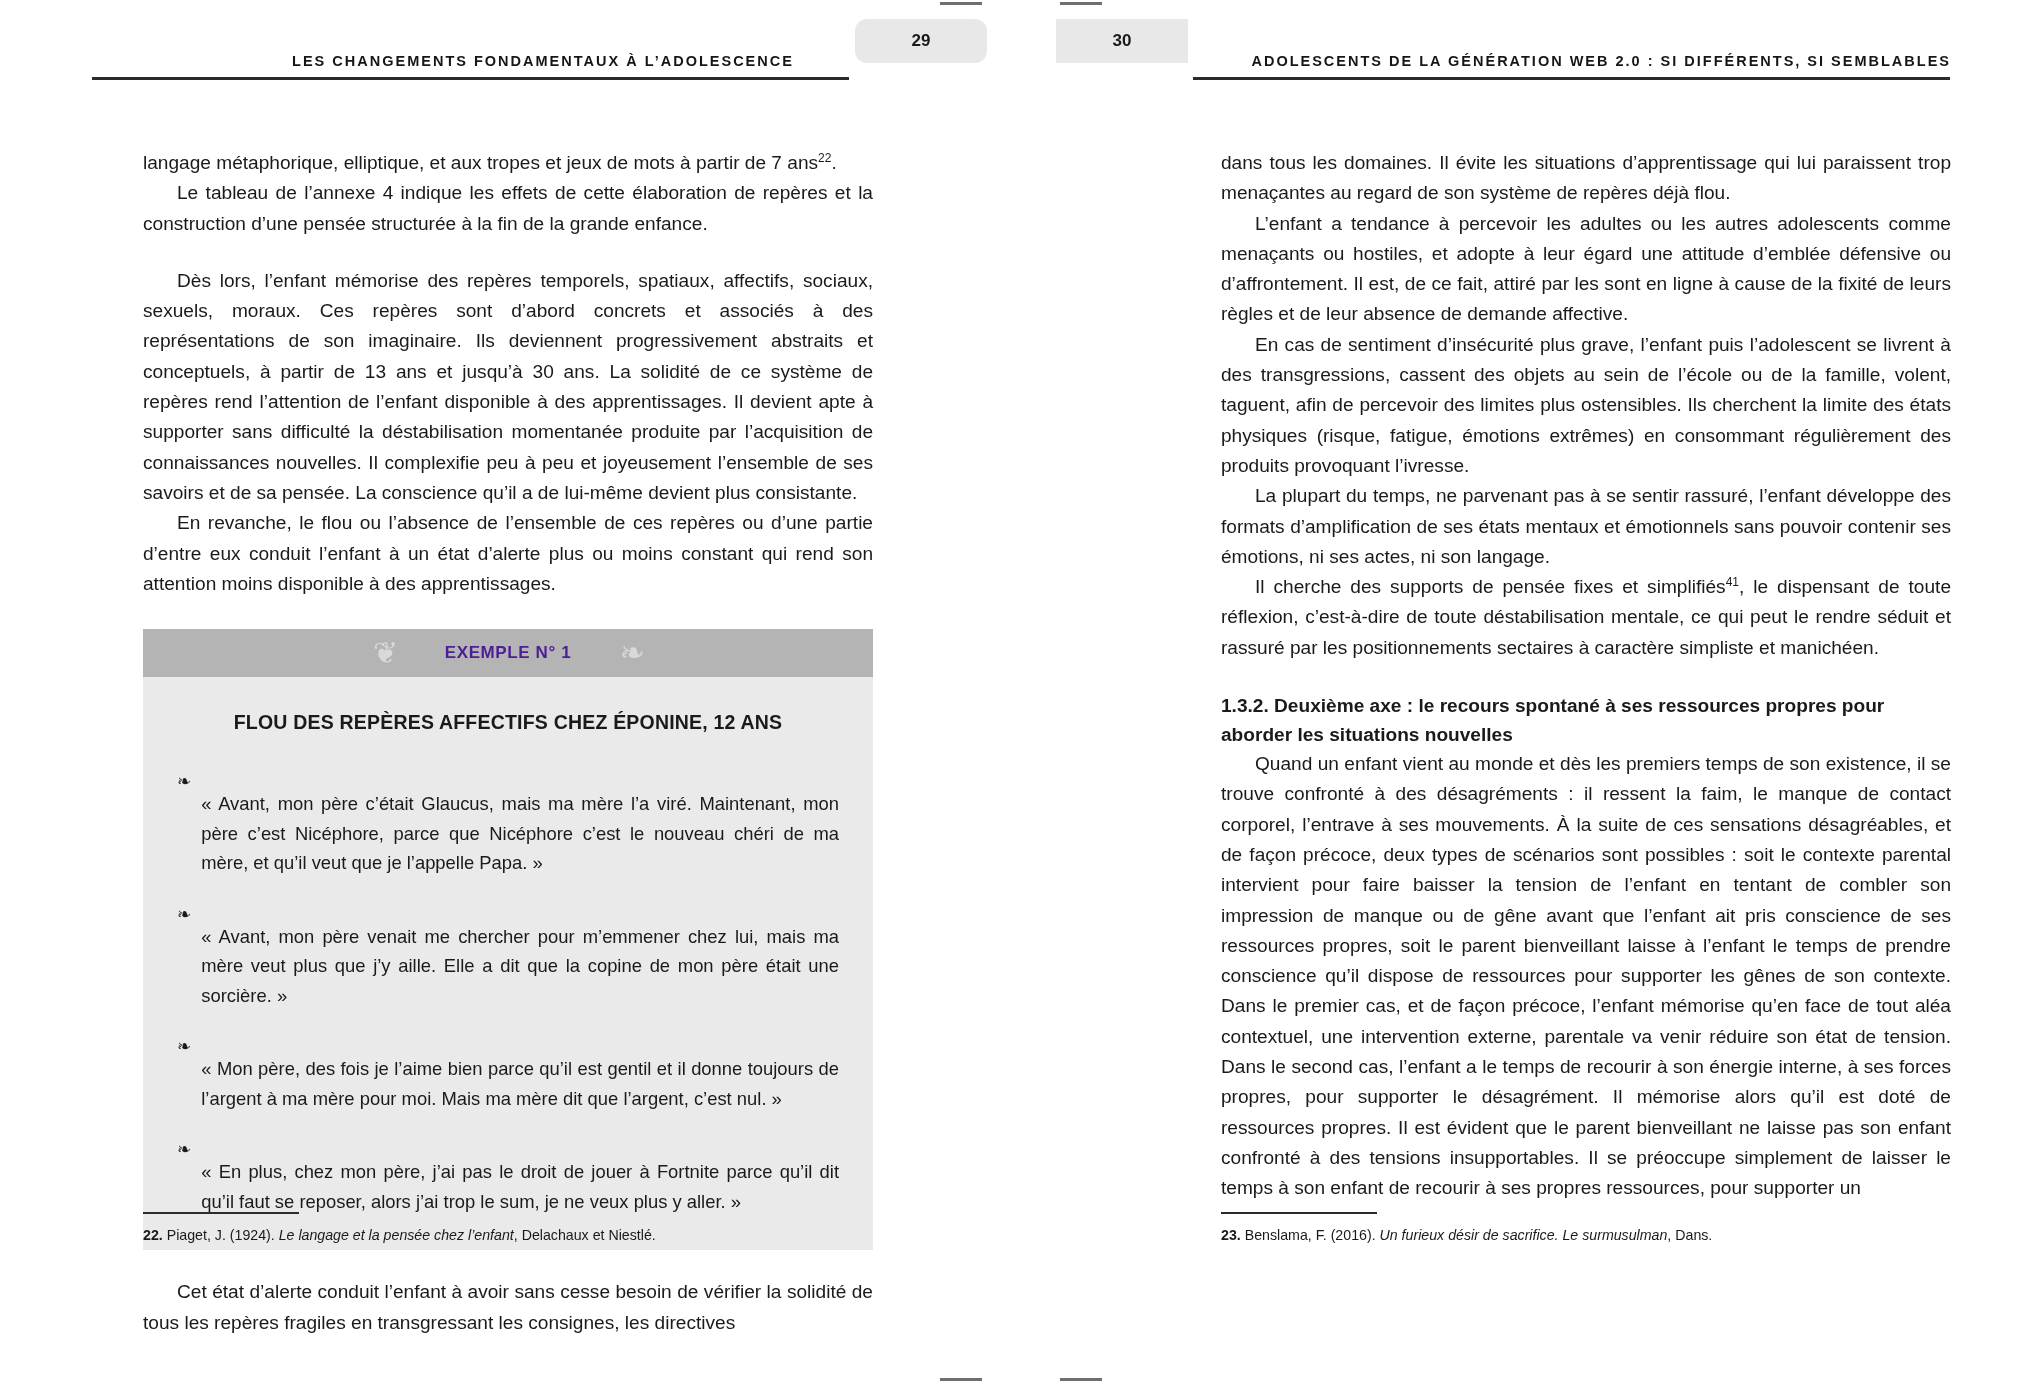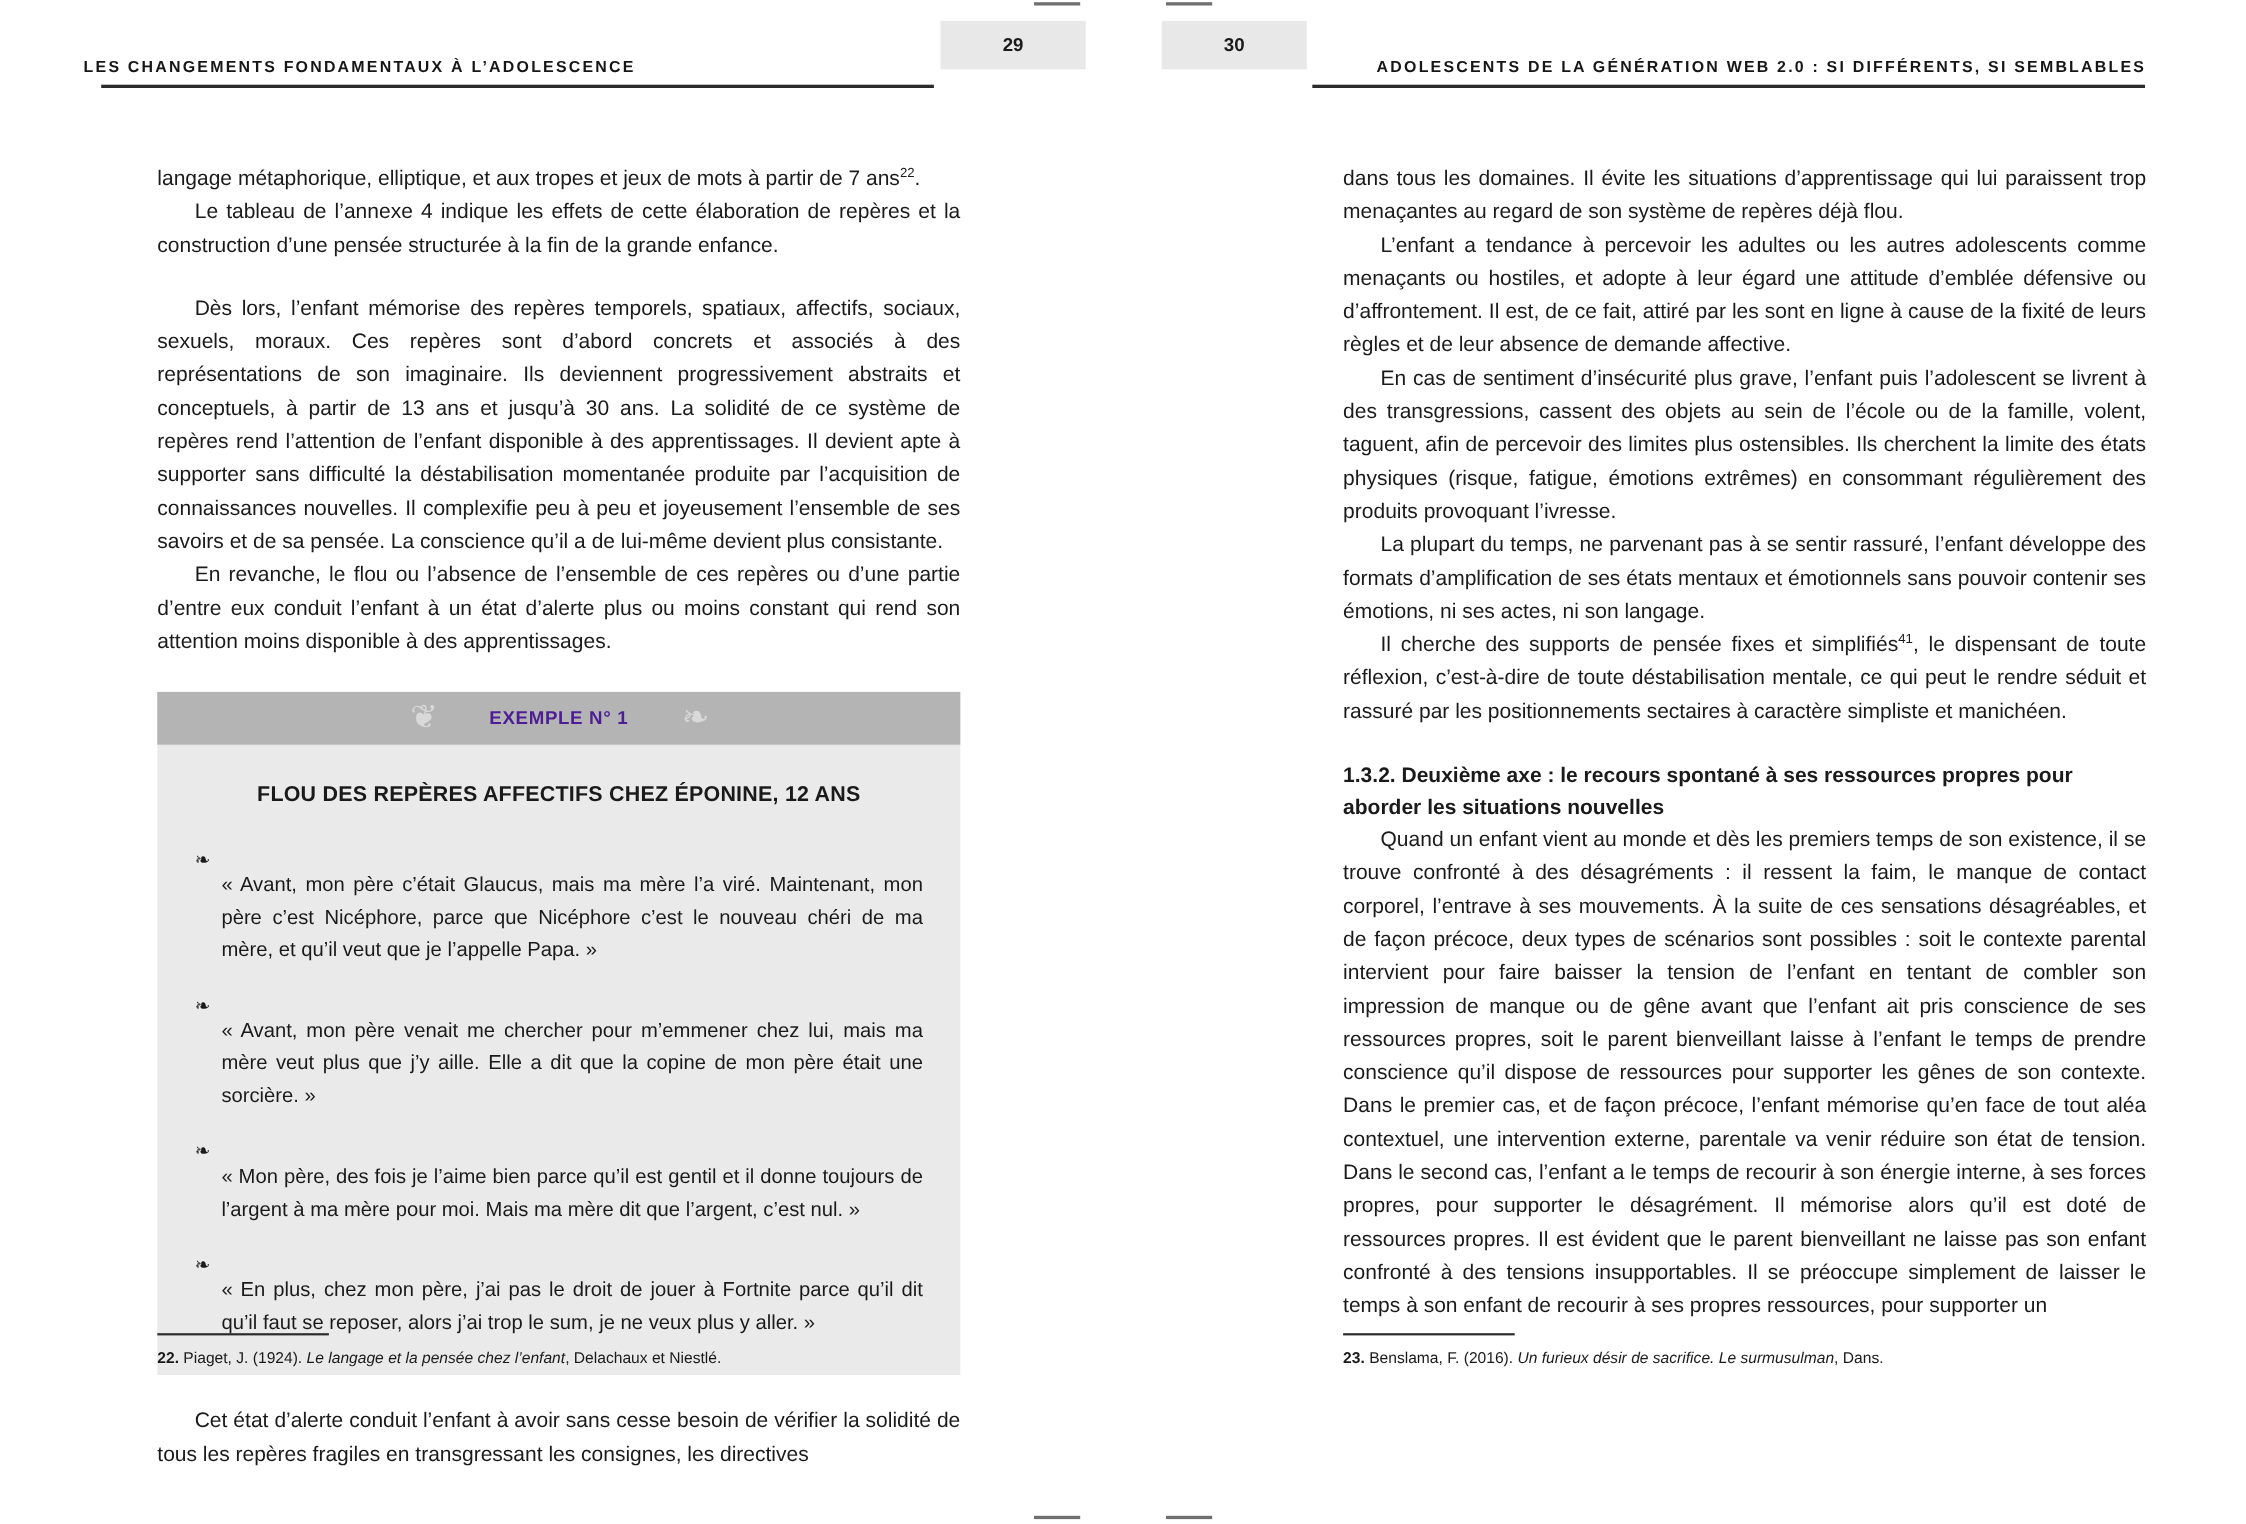--- a/index.html
+++ b/index.html
@@ -40,21 +40,21 @@
   .page-right { left: 1021px; }
 
   
   .runhead {
     position: absolute;
     top: 44px;
     height: 34px;
     display: flex;
     align-items: center;
   }
-  .page-left .runhead  { left: 76px;  width: 878px; justify-content: flex-start; }
+  .page-left .runhead  { left: 104px;  width: 878px; justify-content: center; }
   .page-right .runhead { left: 52px;  width: 878px; justify-content: flex-end; }
 
   .runhead-text {
     font-size: 14.5px;
     letter-spacing: 2.0px;
     font-weight: 600;
     color: #161616;
     white-space: nowrap;
   }
 
@@ -64,21 +64,21 @@
     width: 132px;
     height: 44px;
     background: #e8e8e8;
     display: flex;
     align-items: center;
     justify-content: center;
     font-size: 17px;
     font-weight: 700;
     color: #1a1a1a;
   }
-  .page-left .folio  { left: 855px; }
+  .page-left .folio  { left: 855px; border-radius: 12px; }
   .page-right .folio { left: 35px; }
 
   .head-rule {
     position: absolute;
     top: 77px;
     height: 2.5px;
     background: #2b2b2b;
   }
   .page-left .head-rule  { left: 92px;  width: 757px; }
   .page-right .head-rule { left: 172px; width: 757px; }

